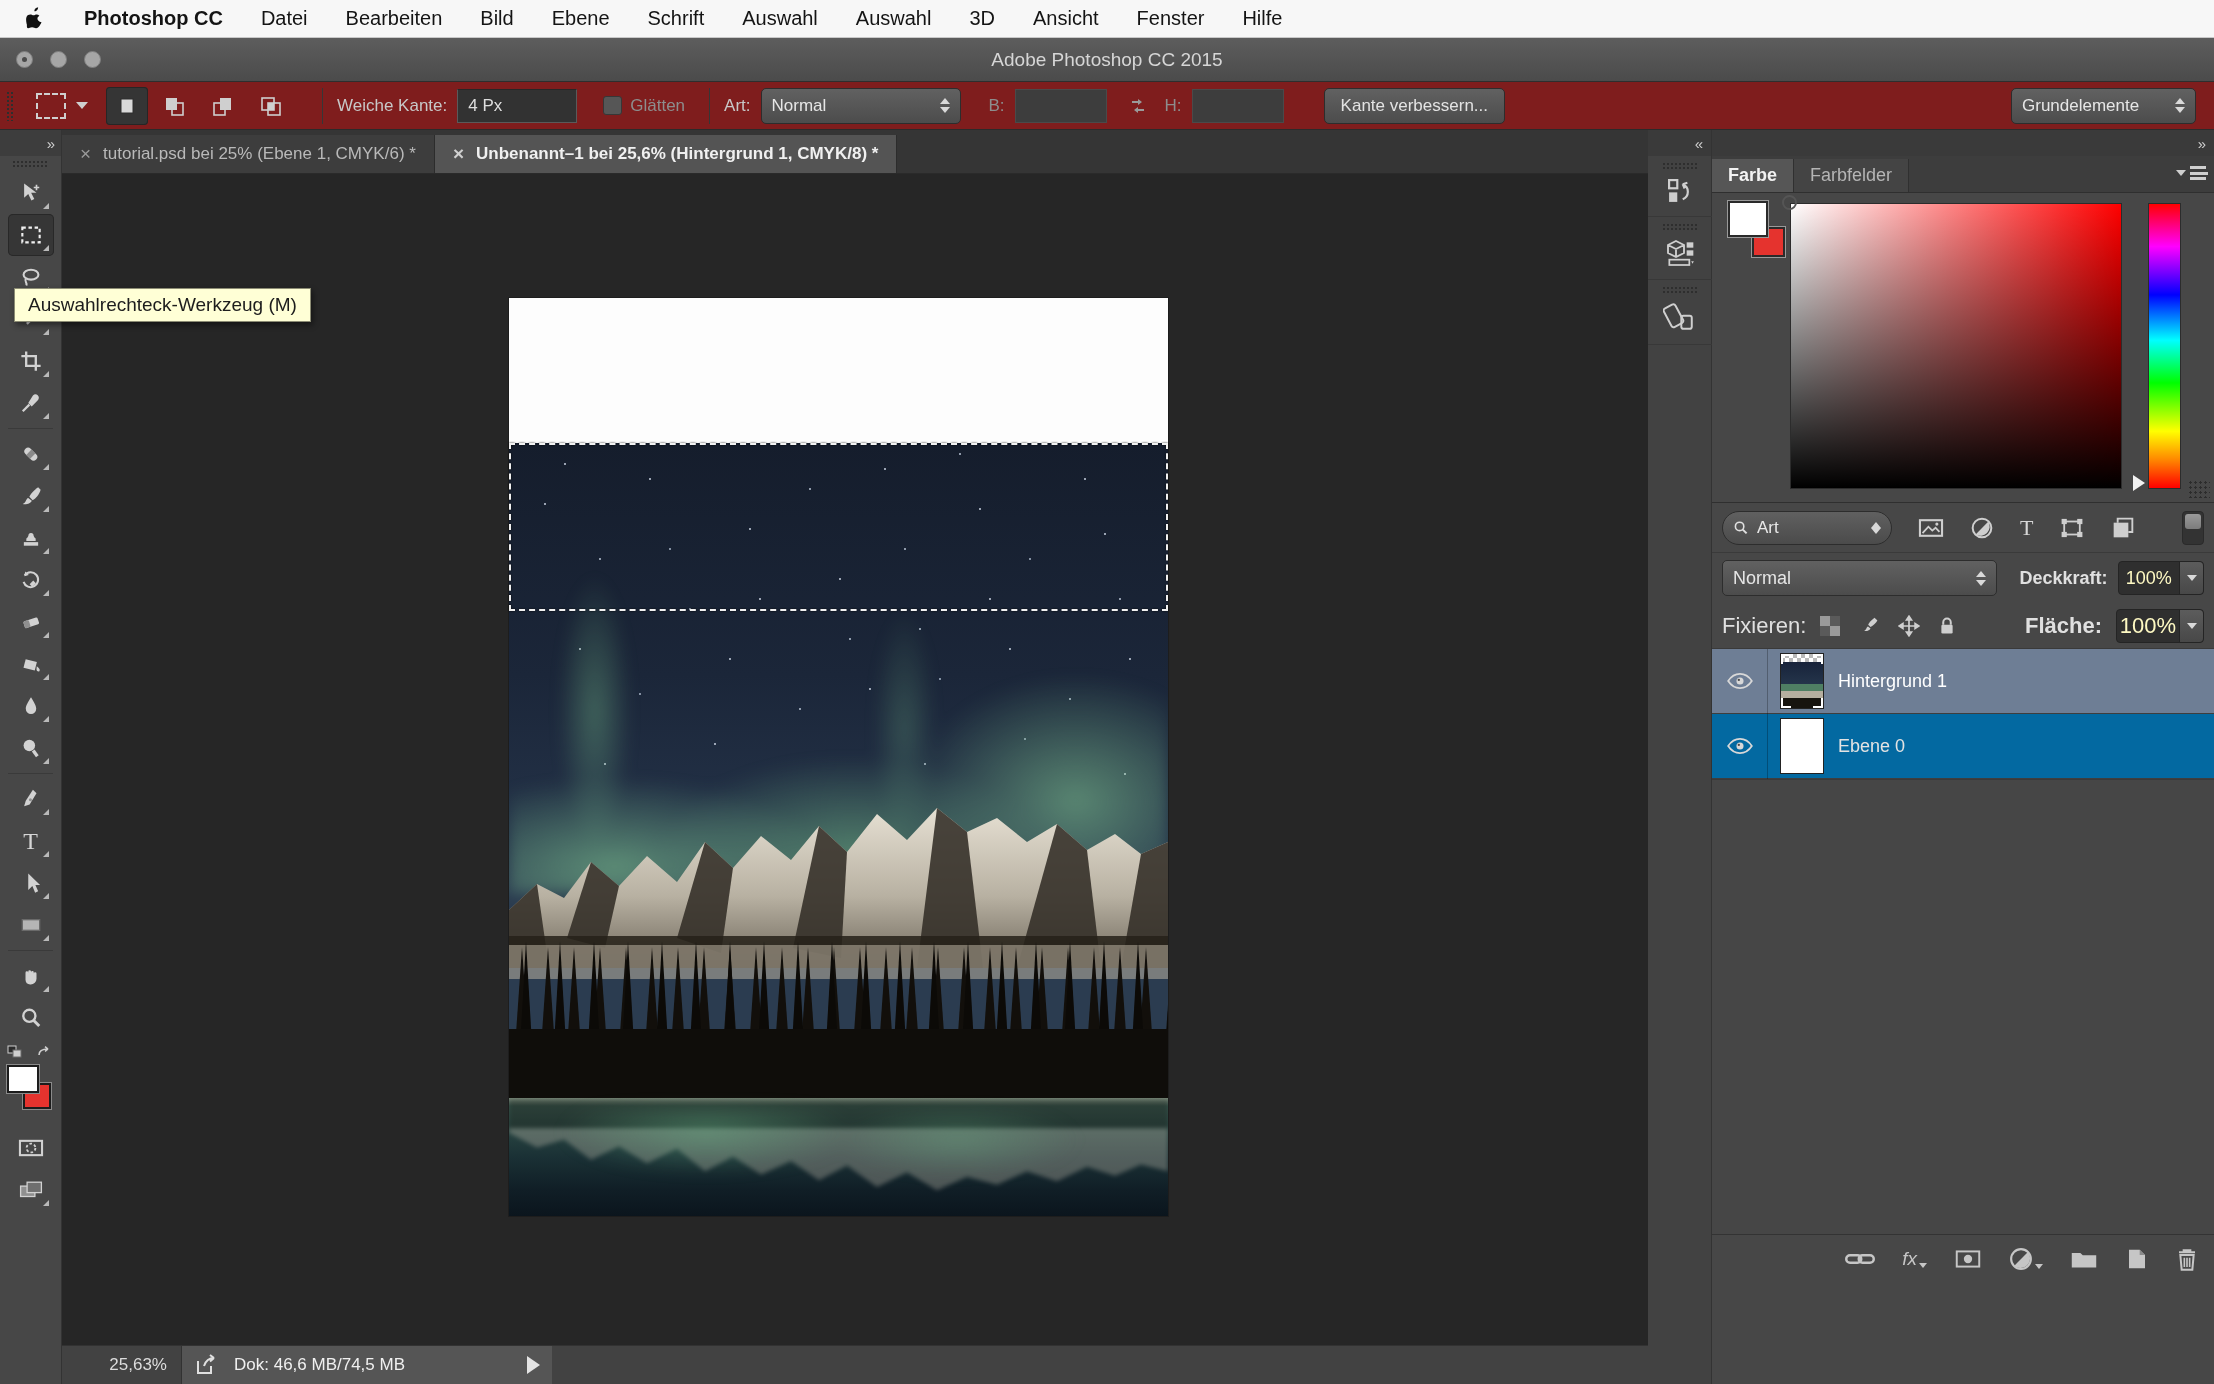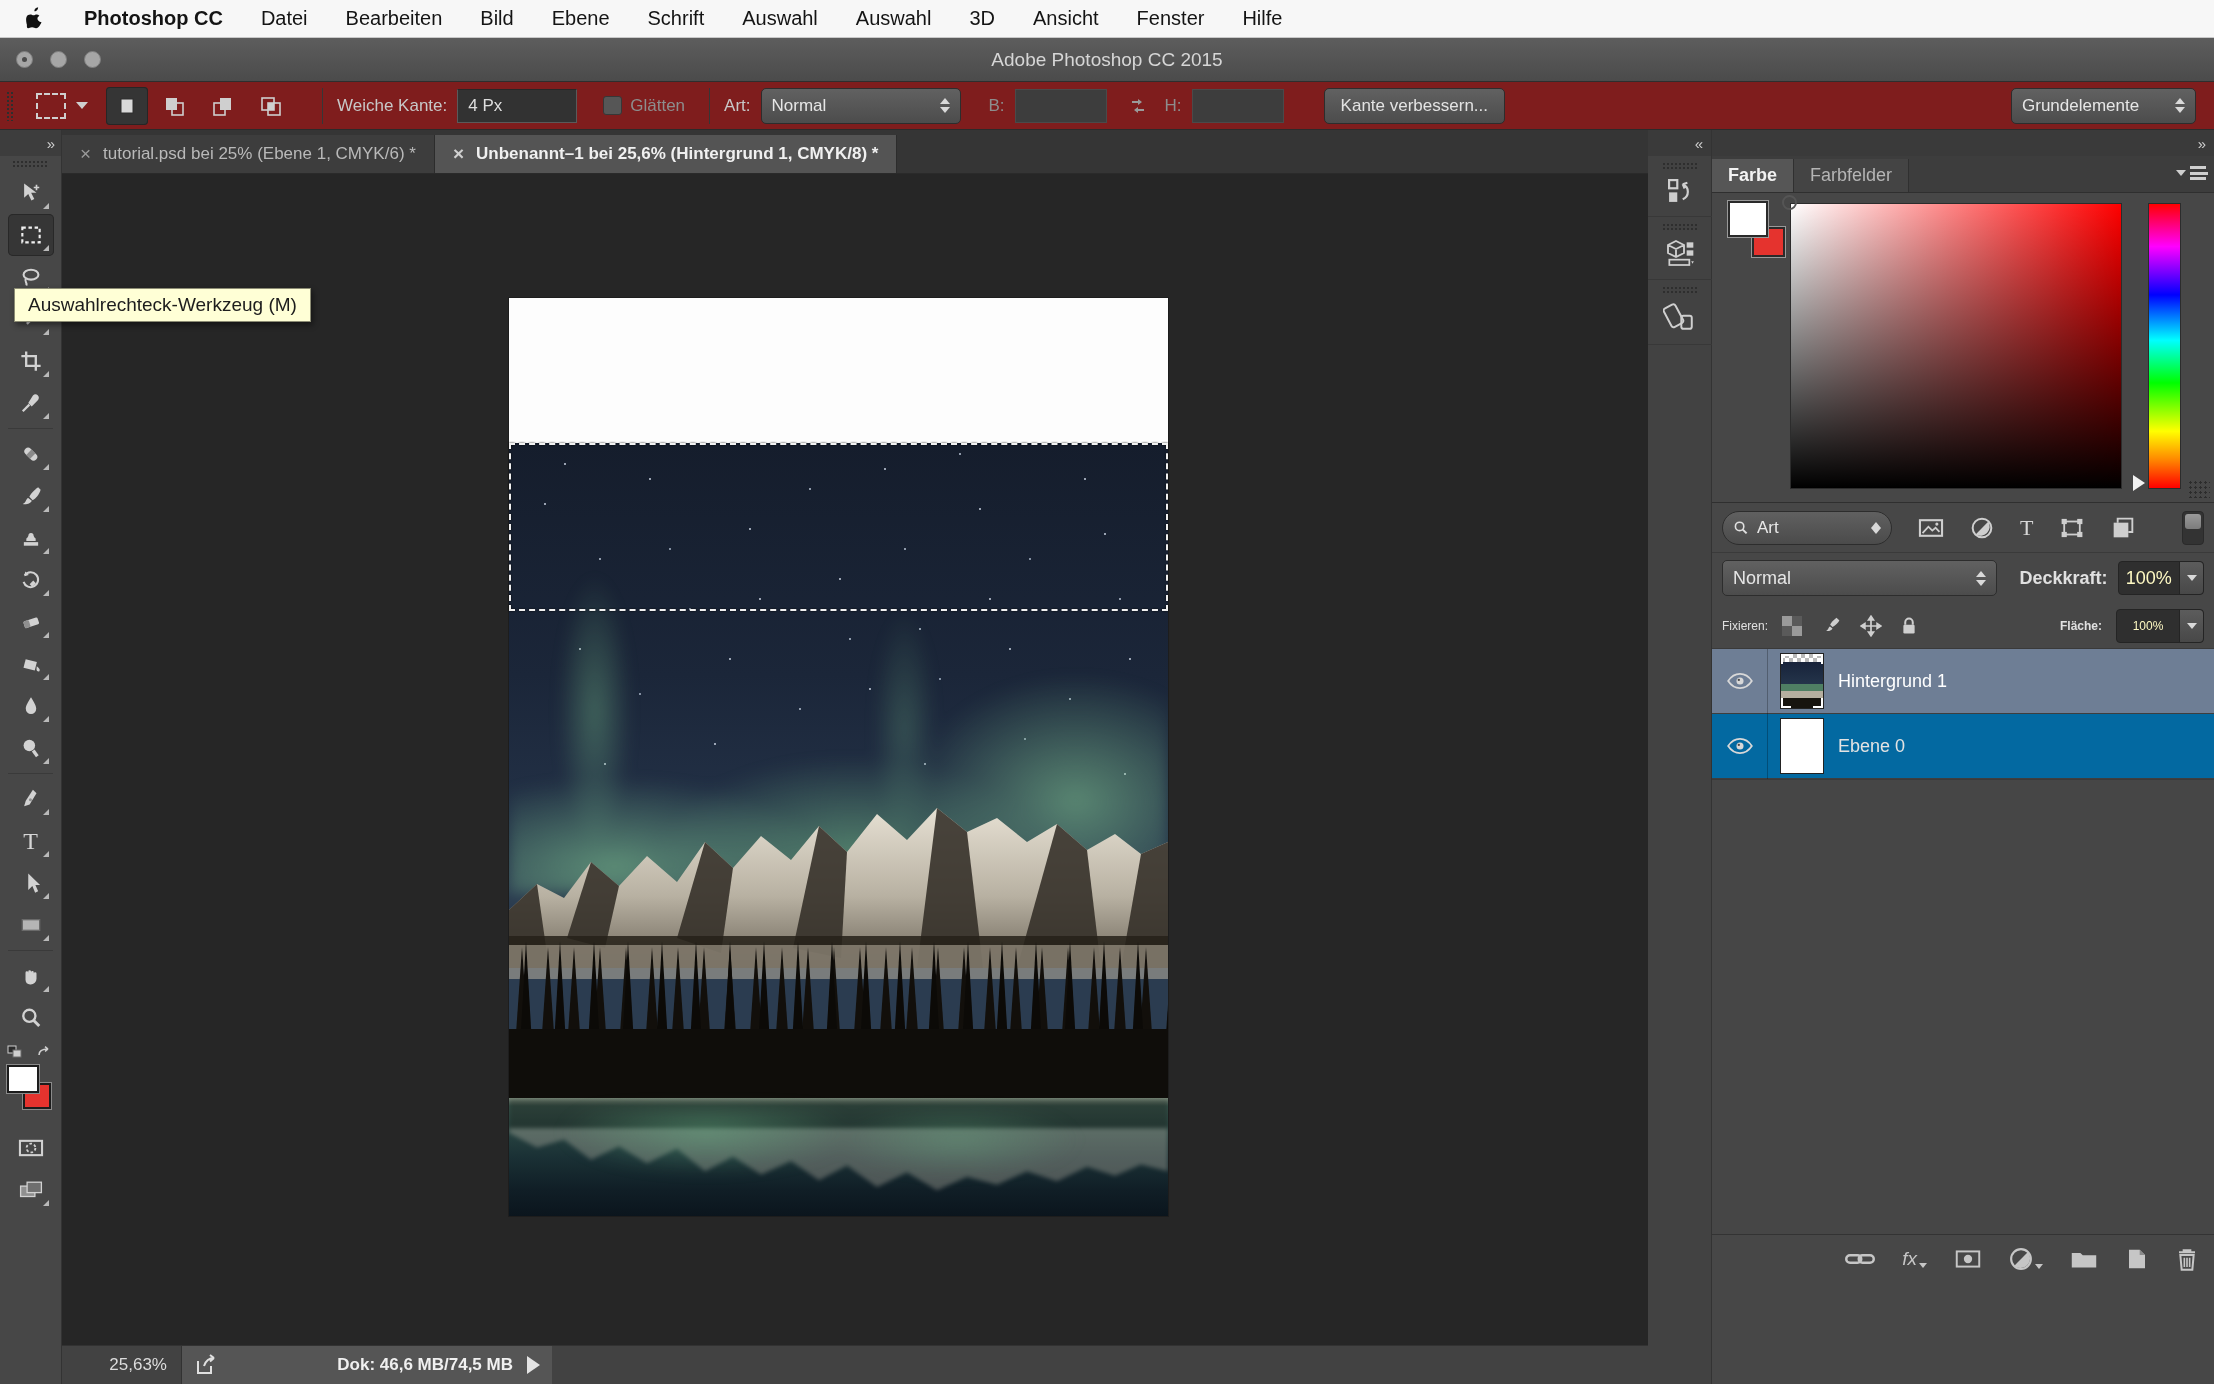--- a/index.html
+++ b/index.html
@@ -117,21 +117,21 @@
   
   .tooltip { position:absolute; left:14px; top:158px; background:#ffffd6; border:1px solid #8c8c74;
     color:#1d1d1d; font-size:19px; padding:5px 13px; box-shadow:2px 3px 6px rgba(0,0,0,.45); z-index:60; white-space:nowrap;}
 
   
   .statusbar { position:absolute; left:62px; top:1215px; width:1586px; height:39px; background:#424242;
     border-top:1px solid #323232; display:flex; align-items:center; color:#dcdcdc; font-size:17px; }
   .statusbar .zoom-val { width:105px; text-align:right; }
   .statusbar .sb-sep { width:1px; height:39px; background:#323232; margin:0 0 0 14px; }
   .doc-bar { height:39px; width:370px; background:#555; display:flex; align-items:center; padding:0 12px; gap:14px; }
-  .doc-bar .doc-info { flex:1; text-align:right; font-weight:700; color:#f0f0f0; }
+  .doc-bar .doc-info { flex:1; text-align:left; font-weight:400; color:#f0f0f0; }
   .doc-bar .play { width:0; height:0; border-top:9px solid transparent; border-bottom:9px solid transparent; border-left:13px solid #e3e3e3; }
 
   
   .dockstrip { position:absolute; left:1648px; top:0; width:64px; height:1254px; background:#424242; border-right:1px solid #333;}
   .dockstrip-head { height:26px; background:#3a3a3a; display:flex; align-items:center; justify-content:flex-end; padding-right:10px;
     color:#cfcfcf; font-size:15px; letter-spacing:-2px;}
   .dock-btn { width:64px; padding:4px 0 10px; border-bottom:1px solid #383838; color:#cfcfcf;
     display:flex; flex-direction:column; align-items:center; gap:6px;}
 
   
@@ -169,21 +169,21 @@
   .filter-icons { display:flex; gap:26px; margin-left:26px; align-items:center; color:#cfcfcf;}
   .lp-toggle { margin-left:auto; width:22px; height:34px; background:#333; border-radius:4px; border:1px solid #2a2a2a; position:relative;}
   .lp-toggle::after { content:""; position:absolute; left:2px; top:2px; width:16px; height:15px; border-radius:3px; background:linear-gradient(#9a9a9a,#7c7c7c);}
   .blend-row { height:50px; display:flex; align-items:center; padding:0 10px; gap:10px; color:#e0e0e0; font-size:18px;}
   .blend-dd { width:280px; }
   .val-box { width:88px; height:34px; background:#2f2f2f; border:1px solid #242424; border-radius:4px; display:flex; align-items:center;}
   .val-box .v { flex:1; text-align:center; color:#fef9c3; }
   .val-box .dd-seg { width:24px; height:100%; border-left:1px solid #242424; display:flex; align-items:center; justify-content:center;
     background:linear-gradient(#5c5c5c,#484848); border-radius:0 4px 4px 0;}
   .val-box .dd-seg i { width:0; height:0; border-left:5px solid transparent; border-right:5px solid transparent; border-top:6px solid #d9d9d9;}
-  .lock-row { height:46px; display:flex; align-items:center; padding:0 10px; gap:14px; color:#e0e0e0; font-size:12px;
+  .lock-row { height:46px; display:flex; align-items:center; padding:0 10px; gap:14px; color:#e0e0e0; font-size:22px;
     border-bottom:1px solid #3a3a3a;}
   .lock-icons { display:flex; gap:18px; align-items:center; color:#cfcfcf;}
   .layer-rows { background:#0369a1; }
   .layer-row { height:65px; display:flex; align-items:center; border-bottom:1px solid #3e3e3e; color:#e3e3e3; font-size:18px;}
   .layer-row.selected { background:#6e7e95; color:#fff; }
   .eye-cell { width:56px; height:65px; display:flex; align-items:center; justify-content:center; border-right:1px solid rgba(0,0,0,.25); color:#d8d8d8;}
   .thumb-cell { padding:0 14px 0 12px; }
   .layer-thumb { position:relative; width:44px; height:56px; border:1px solid #222; background:#1c2739; overflow:hidden;}
   .thumb-strips { position:absolute; inset:0; }
   .thumb-checker { height:8px; background:repeating-conic-gradient(#b9b9b9 0% 25%, #fff 0% 50%); background-size:8px 8px;}

